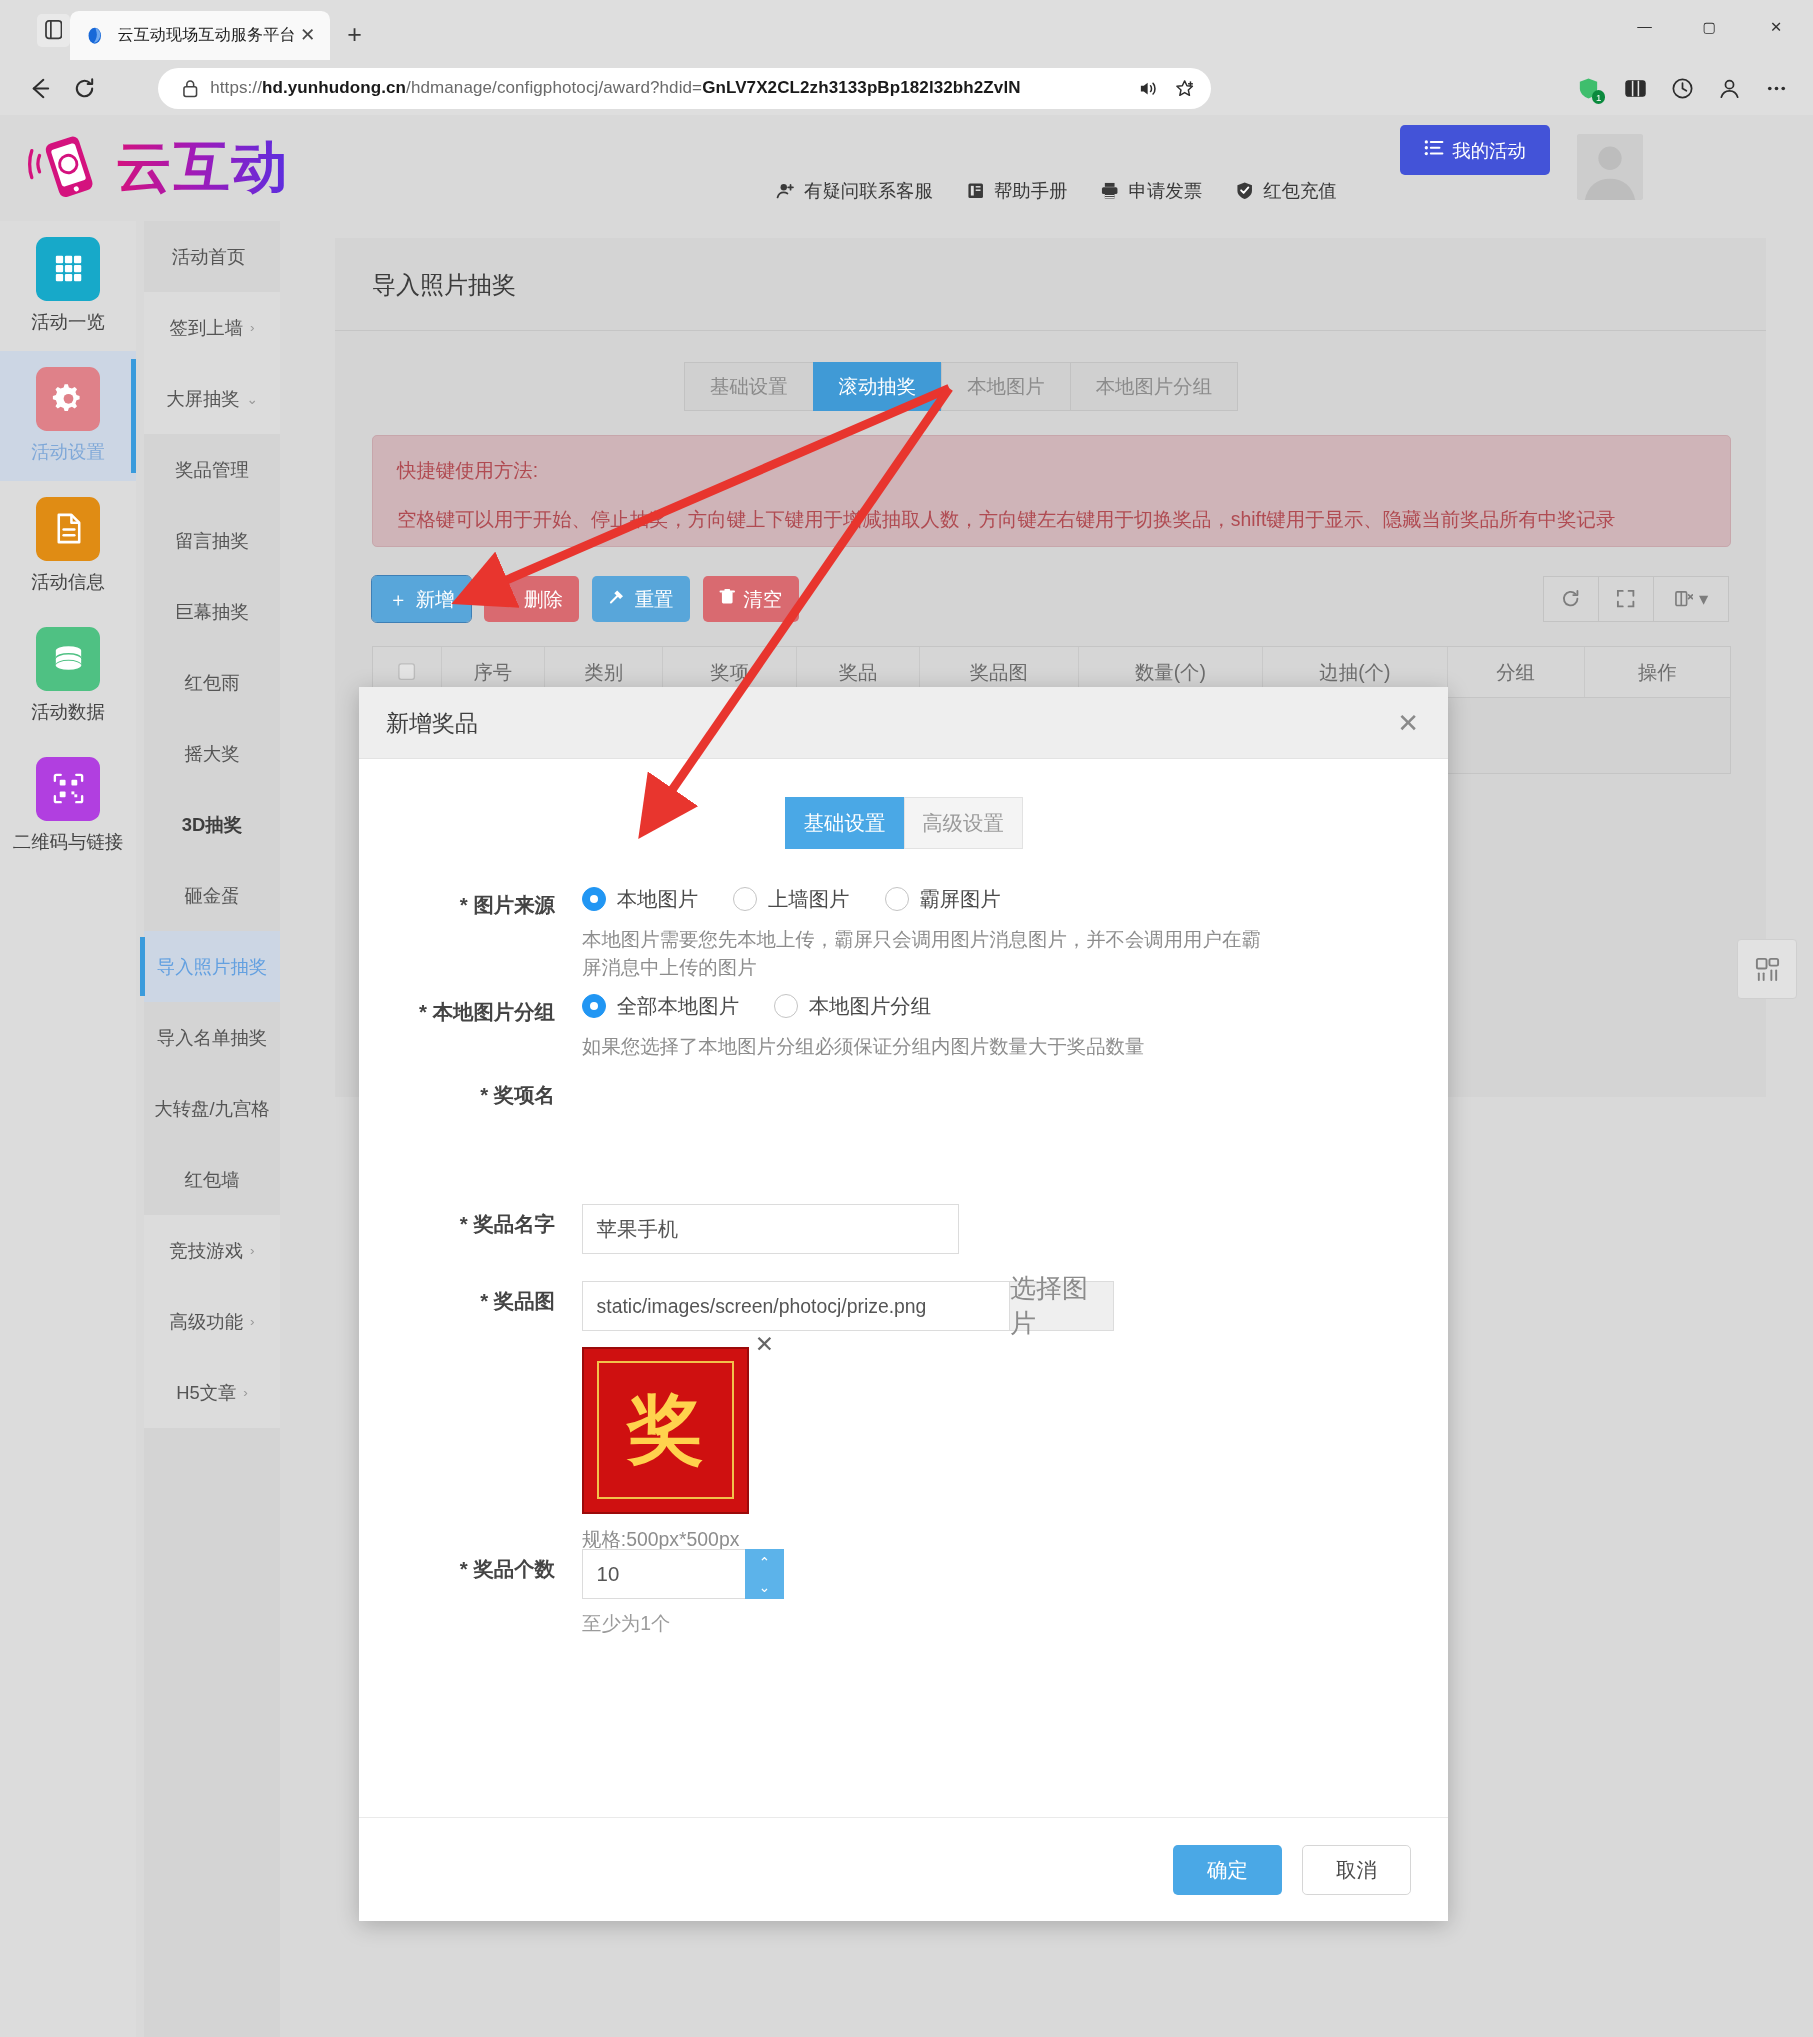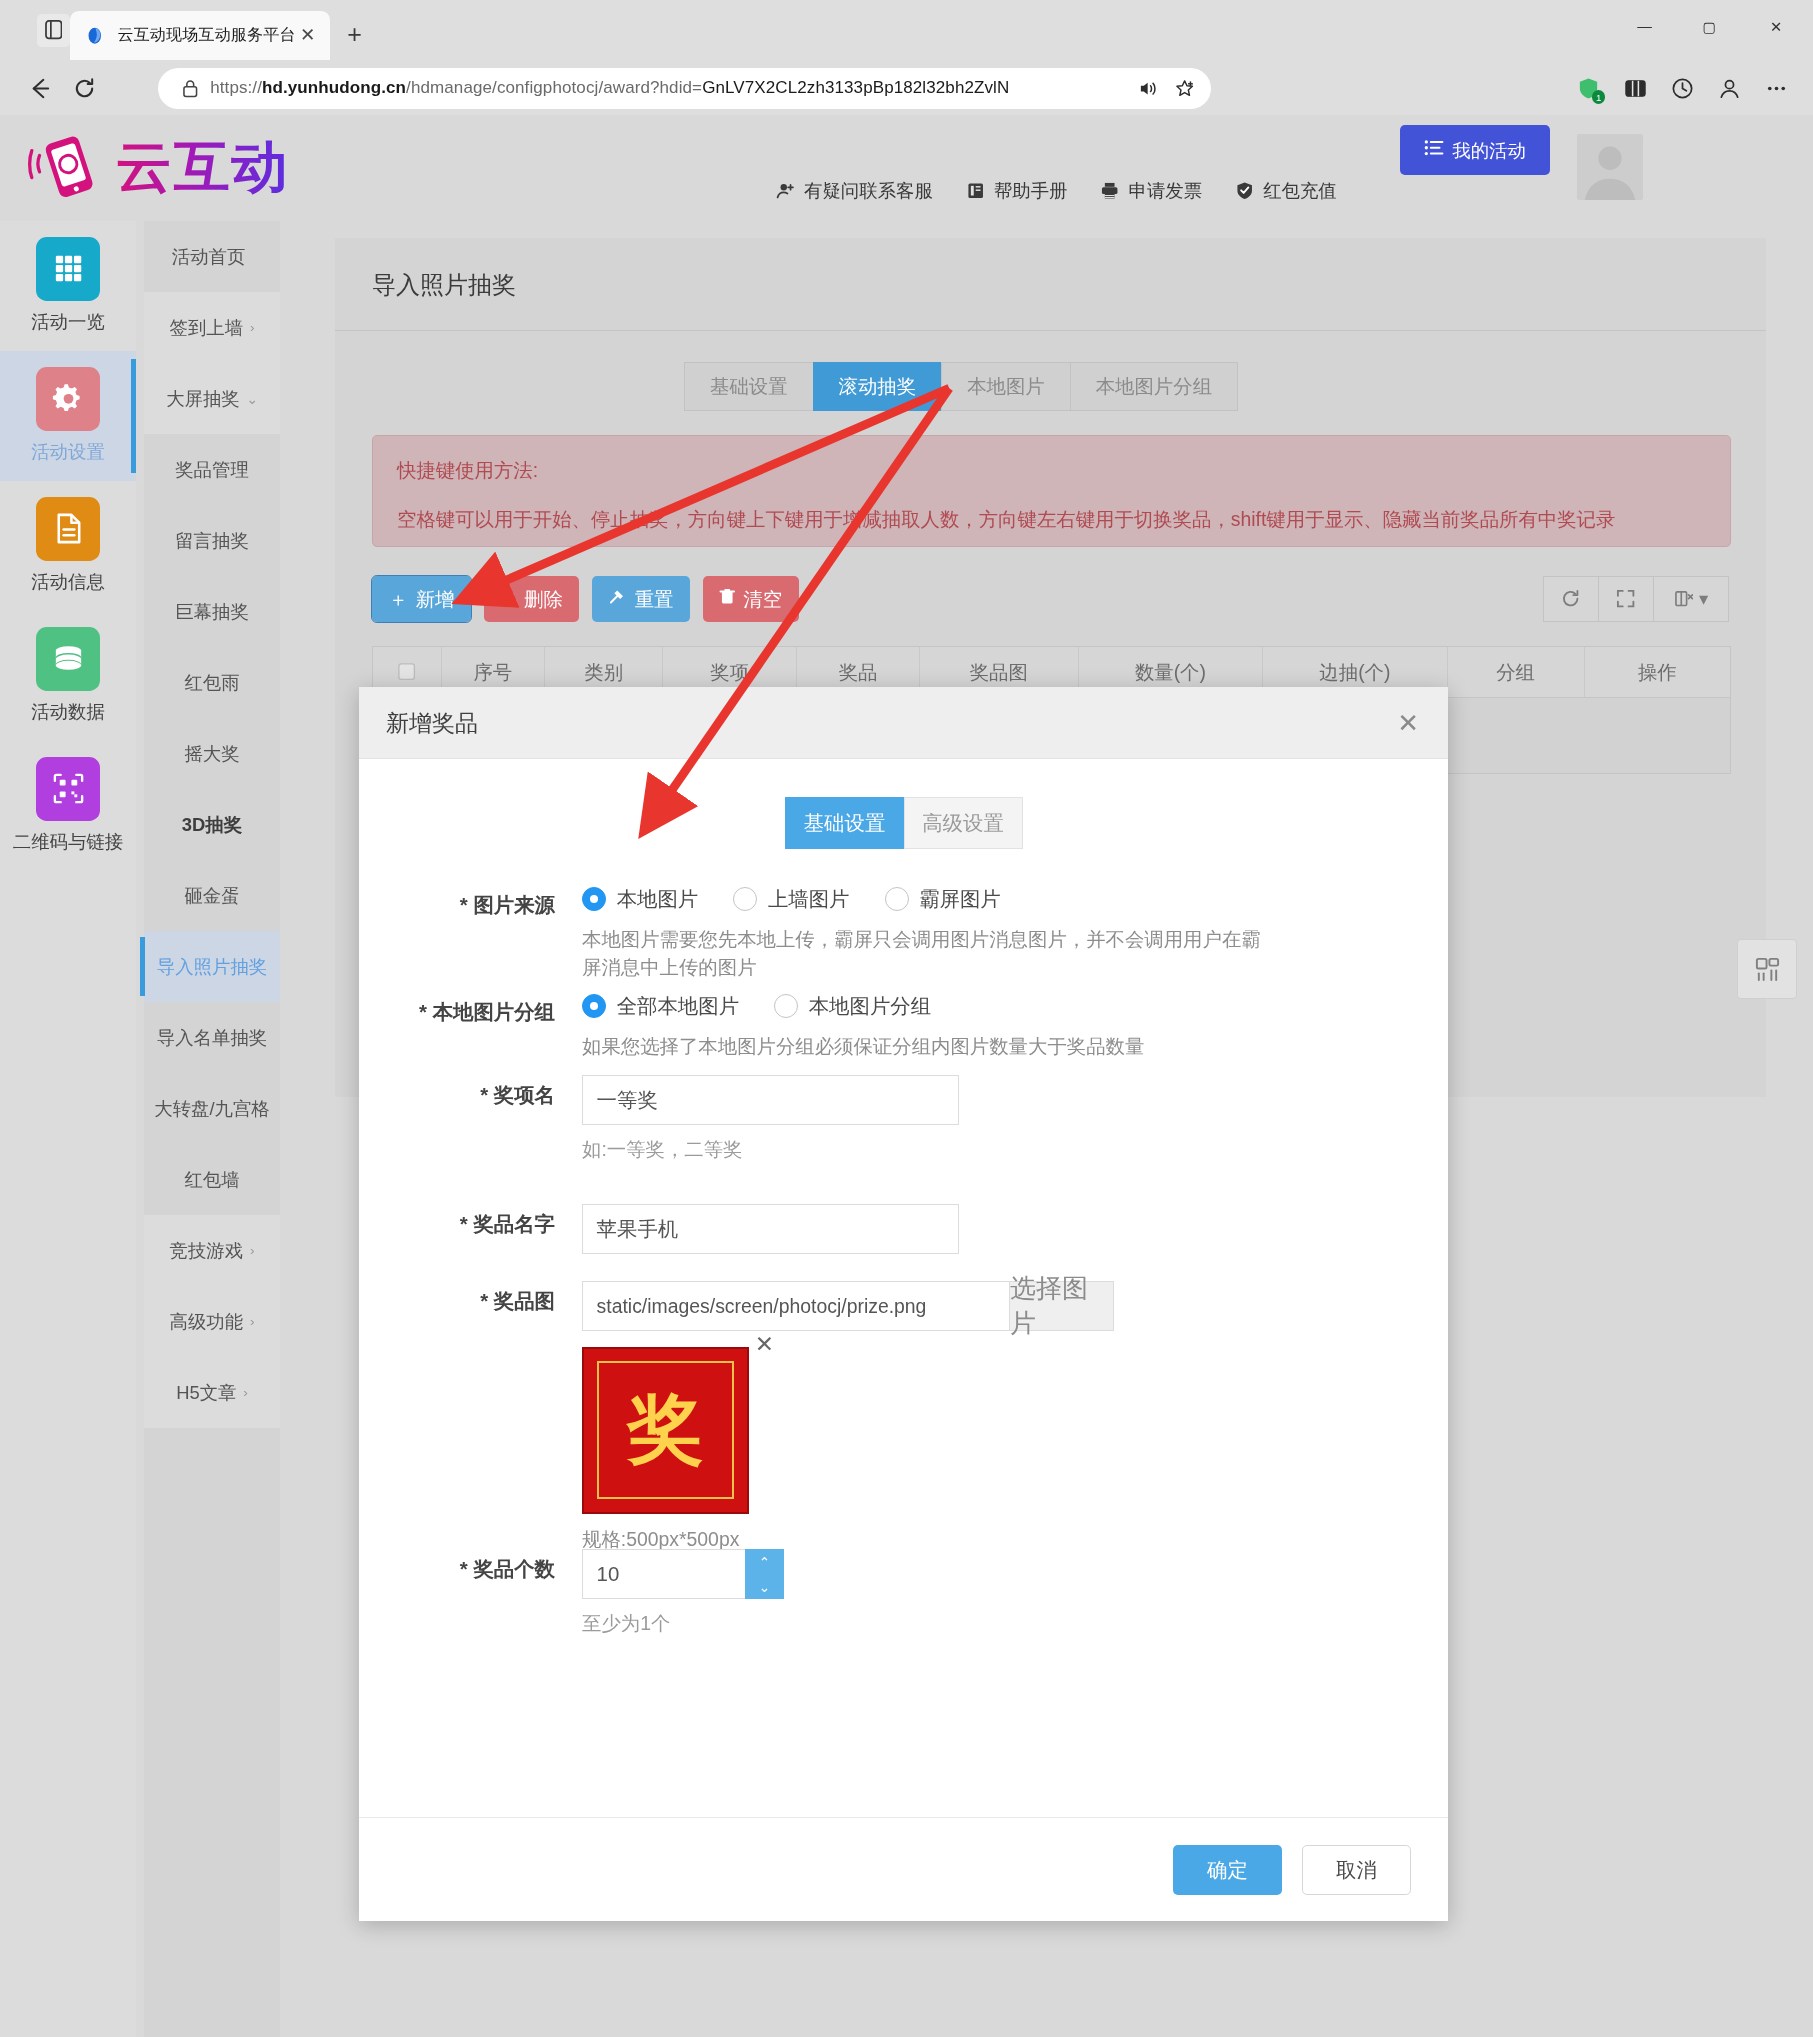--- a/index.html
+++ b/index.html
@@ -35,21 +35,21 @@
   .toolbar { position: absolute; left: 0; top: 60px; width: 100%; height: 54px; }
   .tb-icon { position: absolute; top: 9.7px; width: 37px; height: 37px; display: flex; align-items: center; justify-content: center; color: #2d2d2d; }
   .tb-back { left: 21.3px; } .tb-reload { left: 66px; }
   .omnibox {
     position: absolute; left: 158px; top: 7.8px; width: 1053px; height: 41px;
     background: #fff; border-radius: 20.4px; display: flex; align-items: center; padding: 0 13.6px;
   }
   .lock-icon { width: 25px; height: 25px; margin: 0 7.8px 0 5.8px; display:flex; align-items:center; justify-content:center; flex: none; }
   .url-text { font-size: 17px; color: #6a6a6a; white-space: nowrap; overflow: hidden; letter-spacing: 0.1px; }
   .url-text b { color: #1a1a1a; font-weight: 700; }
-  .url-text .dark { color: #1a1a1a; }
+  .url-text .dark { color: #1a1a1a; font-weight: bold; }
   .omni-right { position: absolute; right: 9.7px; top: 4.9px; display: flex; gap: 3.9px; }
   .omni-right > div { width: 33px; height: 31px; display: flex; align-items: center; justify-content: center; color: #333; }
   .tb-right { position: absolute; top: 9.7px; height: 37px; display: flex; align-items: center; gap: 5.8px; right: 17.5px; }
   .tb-right > div { width: 41px; height: 37px; display: flex; align-items: center; justify-content: center; color: #2b2b2b; position: relative; }
   .badge-green { position: absolute; right: 3.9px; bottom: 2.9px; background: #0b8a3d; color: #fff; font-size: 9.7px; width: 13.6px; height: 13.6px; border-radius: 50%; display: flex; align-items: center; justify-content: center; }
 
   
   .app-header { position: absolute; left: 0; top: 115px; width: 1814px; height: 107px; background: #d9d9d9; }
   .logo { position: absolute; left: 27px; top: 13.6px; display: flex; align-items: center; gap: 5.8px; }
   .logo-text {
@@ -676,24 +676,20 @@
             <span class="radio"></span>
             <span class="radio-label">本地图片分组</span>
           </div>
         </div>
         <div class="hint">如果您选择了本地图片分组必须保证分组内图片数量大于奖品数量</div>
       </div>
     </div>
 
     <div class="frow" style="left:41px; top:388px;">
       <div class="flabel"><span class="star">*</span> <span>奖项名</span></div>
-      <div class="fbody">
-        <div class="inp">一等奖</div>
-        <div class="hint-sm">如:一等奖，二等奖</div>
-      </div>
     </div>
 
     <div class="frow" style="left:41px; top:517px;">
       <div class="flabel"><span class="star">*</span> <span>奖品名字</span></div>
       <div class="fbody">
         <div class="inp">苹果手机</div>
       </div>
     </div>
 
     <div class="frow" style="left:41px; top:594px;">

